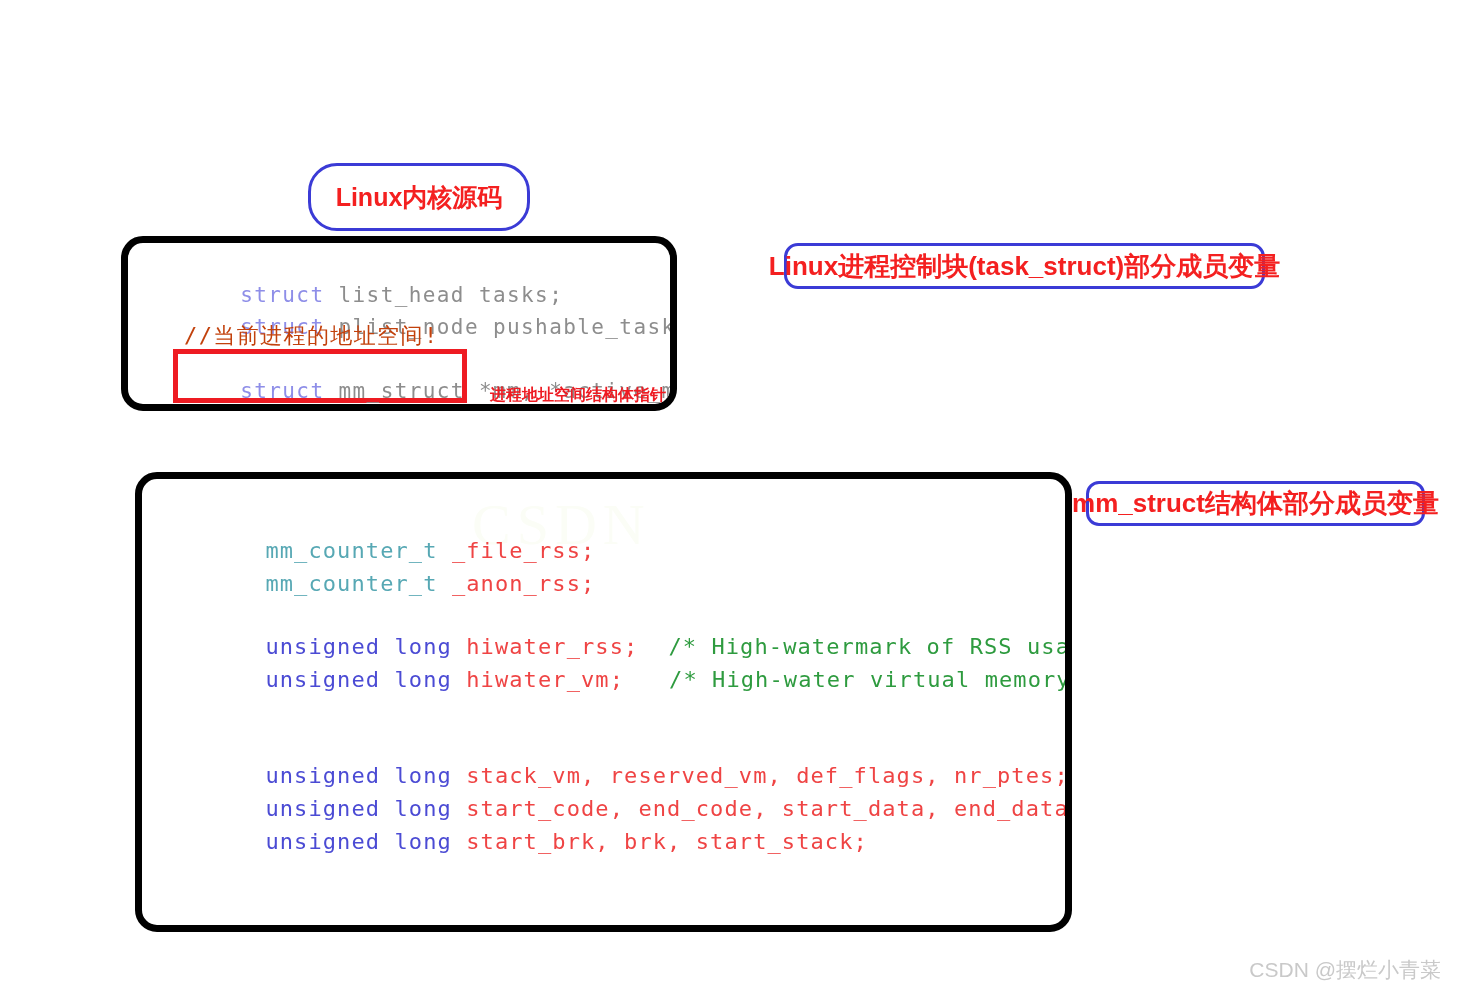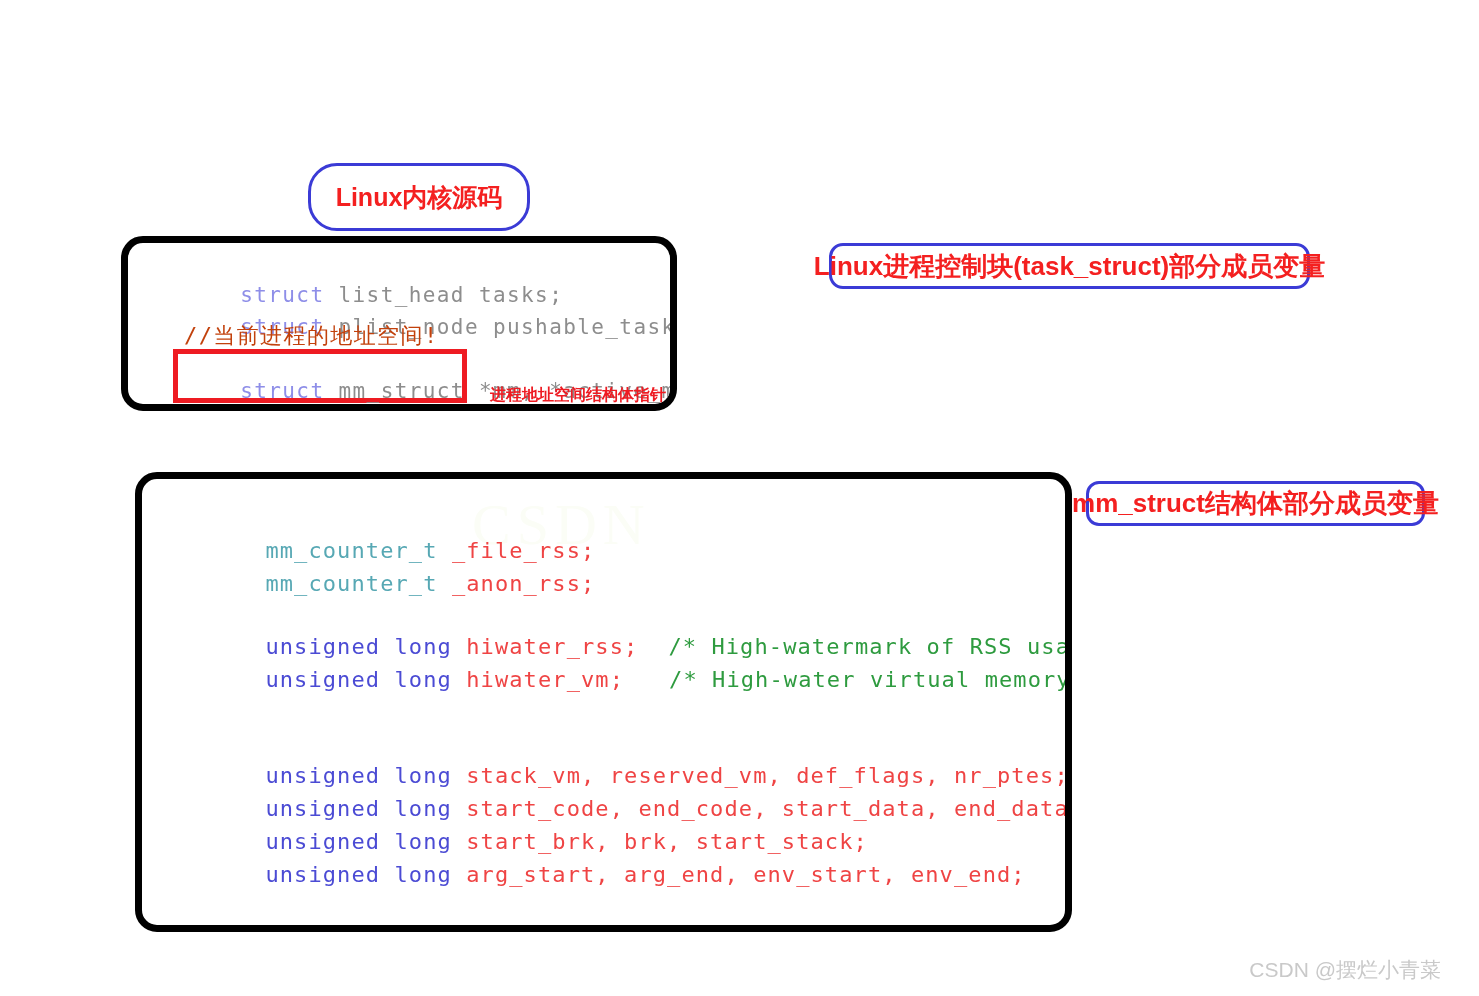--- a/index.html
+++ b/index.html
@@ -37,21 +37,21 @@
   #callout-kernel-source {
     left: 308px;
     top: 163px;
     width: 222px;
     height: 68px;
     border-radius: 29px;
   }
   #callout-kernel-source .callout-text { font-size: 25px; }
 
   #callout-task-struct {
-    left: 829px;
+    left: 784px;
     top: 243px;
     width: 481px;
     height: 46px;
     border-radius: 14px;
     border-width: 3px;
   }
   #callout-task-struct .callout-text { font-size: 26px; }
 
   #callout-mm-struct {
     left: 1086px;
@@ -223,18 +223,15 @@
   </div>
 
   <div class="code-line p2-line" style="top:292px;">
     <span class="kw-unsigned">unsigned long</span><span class="var-name"> start_code, end_code, start_data, end_data;</span>
   </div>
 
   <div class="code-line p2-line" style="top:325px;">
     <span class="kw-unsigned">unsigned long</span><span class="var-name"> start_brk, brk, start_stack;</span>
   </div>
 
-  <div class="code-line p2-line" style="top:358px;">
-    <span class="kw-unsigned">unsigned long</span><span class="var-name"> arg_start, arg_end, env_start, env_end;</span>
-  </div>
 </div>
 
 <div id="footer-watermark">CSDN @摆烂小青菜</div>
 
 </body></html>

